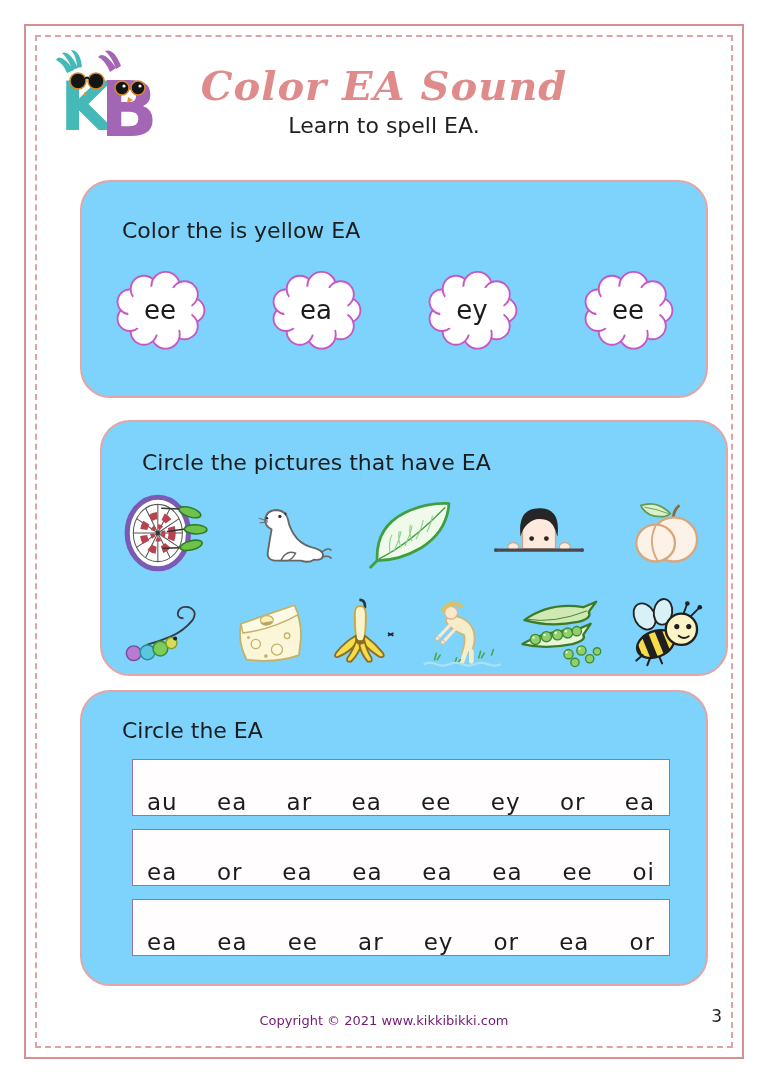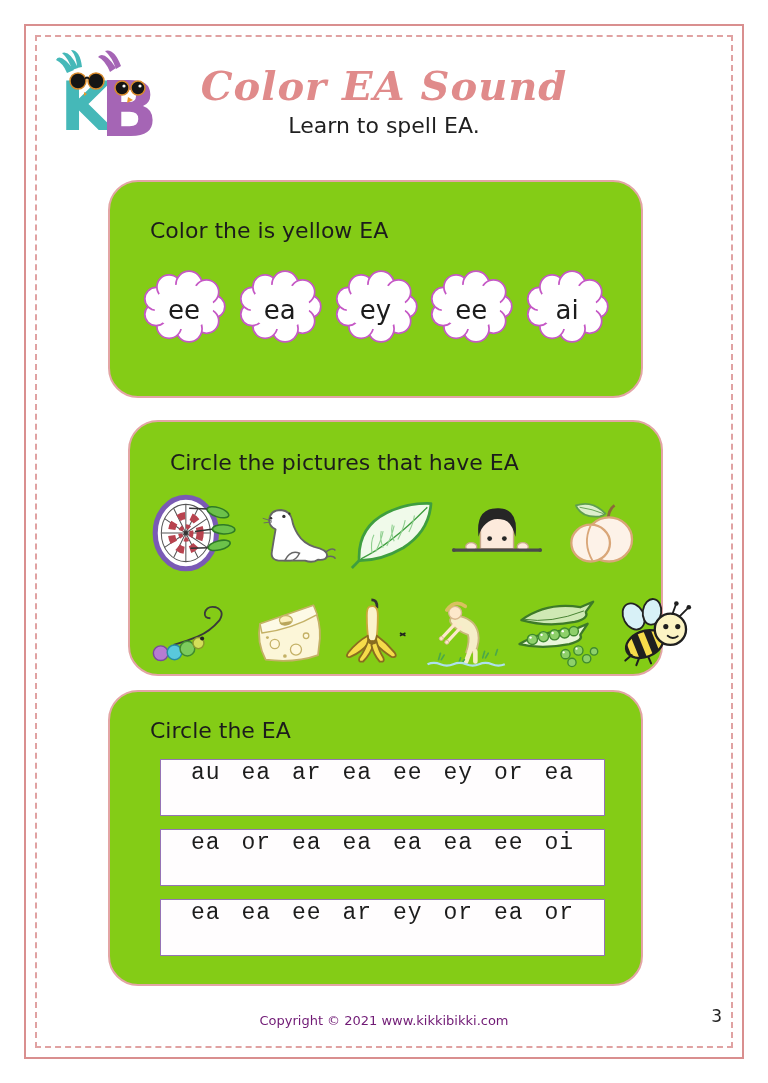--- a/index.html
+++ b/index.html
@@ -11,21 +11,21 @@
   .dashed-frame { position:absolute; inset:35px; border:2px dashed #e0a2a2; pointer-events:none; }
 
   .logo { position:absolute; left:54px; top:48px; width:104px; height:100px; }
 
   .title { position:absolute; left:0; right:0; top:62px; text-align:center;
            font-family:"DejaVu Serif","Liberation Serif",serif; font-style:italic; font-weight:600;
            font-size:40px; color:#e08b8b; letter-spacing:1px; }
   .subtitle { position:absolute; left:0; right:0; top:113px; text-align:center;
               font-size:22px; color:#1f1f1f; }
 
-  .card { position:absolute; left:108px; width:535px; background:#84cc16;
+  .card { position:absolute; left:80px; width:628px; background:#7dd3fc;
           border:2.5px solid #e3a5a5; border-radius:30px; }
   .card-1 { top:180px; height:218px; }
   .card-2 { top:420px; height:256px;margin-left:20px; }
   .card-3 { top:690px; height:296px; }
 
   .card-heading { font-size:22px; color:#1c1c1c; }
   .card-1 .card-heading { margin:36px 0 0 40px; }
   .card-2 .card-heading { margin:28px 0 0 40px; }
   .card-3 .card-heading { margin:26px 0 0 40px; }
 
@@ -36,21 +36,21 @@
                  font-size:26px; color:#1c1c1c; padding-bottom:4px; }
 
   .pic-row { display:flex; justify-content:space-between; align-items:center; padding:0 16px; }
   .pic-row-1 { margin-top:12px; height:92px; }
   .pic-row-2 { margin-top:8px; height:92px; }
   .pic { width:94px; height:86px; display:flex; align-items:center; justify-content:center; }
   .pic svg { width:92px; height:82px; }
 
   .letter-rows { margin:16px 36px 0 50px; }
   .letter-row { height:57px; border:1.8px solid #9573b5; background:#fffdfe; margin-bottom:13px;
-                display:flex; align-items:flex-start; justify-content:space-between; padding:0 30px;font-family:Liberation Mono, monospace; }
+                display:flex; align-items:flex-end; justify-content:space-between; padding:0 14px; }
   .letter-cell { font-size:23px; color:#1c1c1c; letter-spacing:1px; }
 
   .copyright { position:absolute; left:0; right:0; top:1013px; text-align:center;
                font-size:13px; color:#701a75; }
   .page-number { position:absolute; top:1006px; right:46px; font-size:17px; color:#222; }
 </style>
 </head>
 <body>
 
 <div class="page">
@@ -118,26 +118,20 @@
         <svg viewBox="0 0 110 100">
             <use href="#cloud-shape"></use>
           </svg>
         <span class="cloud-label">ey</span>
       </div>
       <div class="cloud">
         <svg viewBox="0 0 110 100">
             <use href="#cloud-shape"></use>
           </svg>
         <span class="cloud-label">ee</span>
-      </div>
-      <div class="cloud">
-        <svg viewBox="0 0 110 100">
-            <use href="#cloud-shape"></use>
-          </svg>
-        <span class="cloud-label">ai</span>
       </div>
     </div>
   </div>
 
   <div class="card card-2">
     <div class="card-heading">Circle the pictures that have EA</div>
 
     <div class="pic-row pic-row-1">
       <div class="pic">
         <svg viewBox="0 0 90 80">

